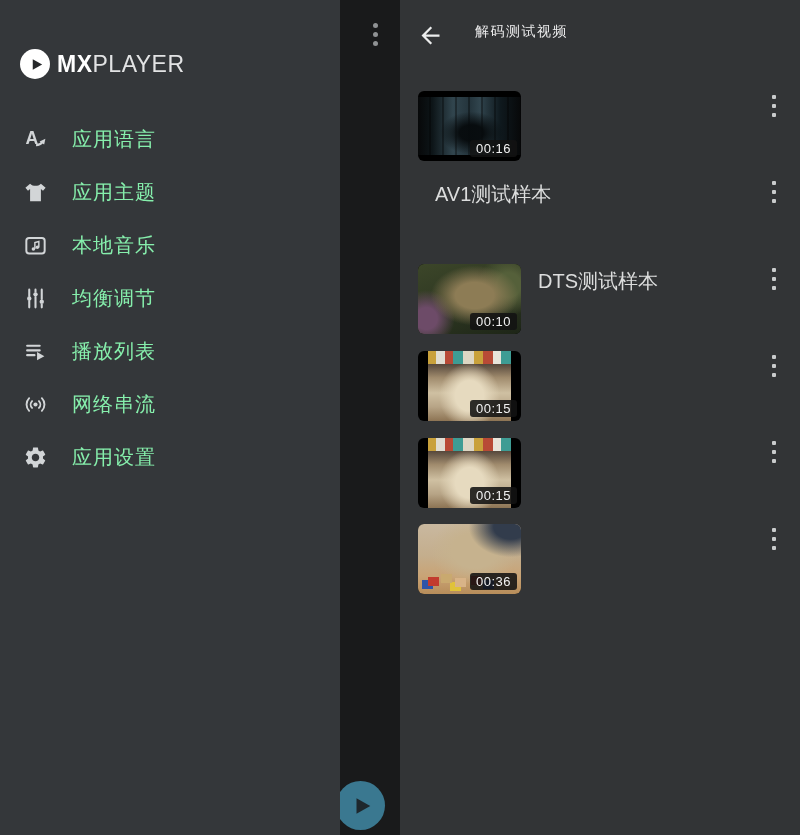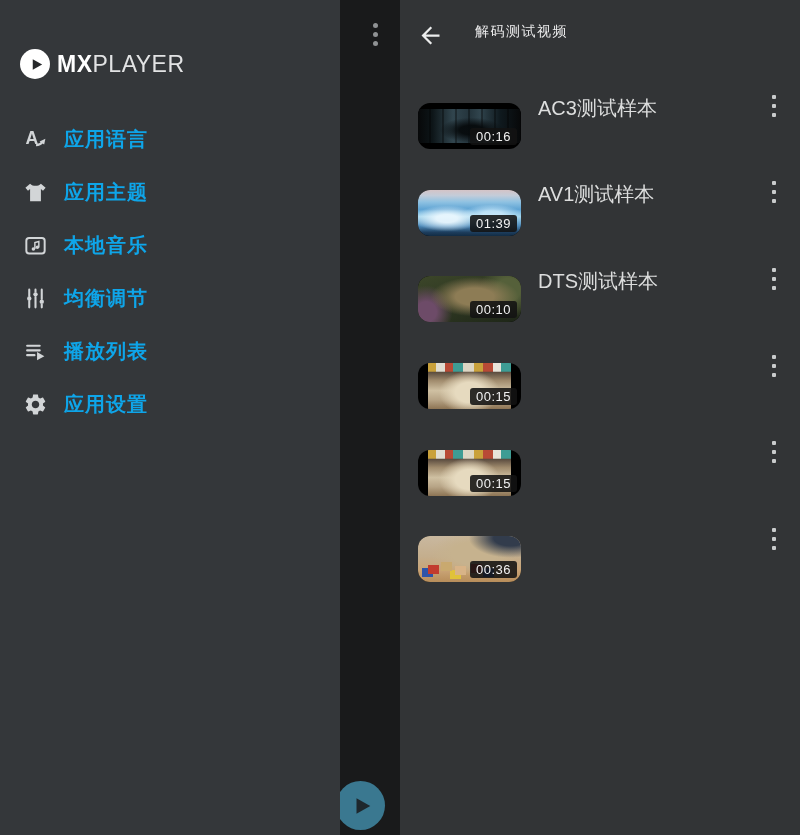--- a/index.html
+++ b/index.html
@@ -22,34 +22,34 @@
     display:flex; align-items:center; justify-content:center; }
   .logo-circle svg { width:15px; height:15px; fill:#26282a; margin-left:2px; }
   .brand { margin-left:7px; font-size:23px; letter-spacing:.5px; }
   .brand b { color:#ffffff; font-weight:bold; }
   .brand span { color:#e2e3e4; font-weight:normal; }
 
   .menu { position:absolute; left:0; top:113px; width:340px; }
   .drawer-item { height:53px; display:flex; align-items:center; padding-left:22px; cursor:pointer; position:relative; }
   .d-icon { width:26px; height:26px; color:#d2d5d7; display:flex; align-items:center; justify-content:center; }
   .d-icon svg { width:25px; height:25px; }
-  .d-label { margin-left:16px; font-size:20px; color:#0ea5e9; letter-spacing:1px;font-weight:bold; }
+  .d-label { margin-left:24px; font-size:20px; color:#86efac; letter-spacing:1px; }
   .chev { position:absolute; right:13px; top:50%; transform:translateY(-50%); color:#d2d5d7; }
   .chev svg { width:17px; height:17px; }
 
   
   .phone-right { position:absolute; left:400px; top:0; width:400px; height:835px; background:#323436; }
   .r-header { position:absolute; left:0; top:0; width:400px; height:64px; }
   .back-btn { position:absolute; left:17px; top:22px; width:27px; height:27px; color:#eceded; cursor:pointer; }
   .back-btn svg { width:27px; height:27px; }
   .r-title { position:absolute; left:75px; top:23px; font-size:14px; color:#ebebec; letter-spacing:1.5px; }
 
   .video-list { position:absolute; left:0; top:65px; width:400px; }
   .video-row { height:86.6px; display:flex; align-items:center; padding-left:18px; position:relative; }
-  .thumb { width:103px; height:46px; border-radius:12px; overflow:hidden; position:relative;
+  .thumb { width:103px; height:70px; border-radius:6px; overflow:hidden; position:relative;
     background:#000; flex:0 0 103px; cursor:pointer;margin-top:36px; }
   .thumb .inner { position:absolute; left:0; right:0; top:0; bottom:0; }
   .v-title { margin-left:17px; width:218px; font-size:20px; line-height:29px; color:#dcdddd;
     overflow-wrap:anywhere; }
   .row-dots { margin-left:auto; margin-right:22px; width:8px; cursor:pointer; }
   .row-dots i { display:block; width:4px; height:4px; border-radius:1px; background:#c9cbcc; margin:0 auto 5px; }
   .duration { position:absolute; right:4px; bottom:4px; background:rgba(18,18,18,.88); color:#f2f2f2;
     font-size:13px; padding:1px 6px; border-radius:3px; letter-spacing:.5px; }
 
   
@@ -162,20 +162,30 @@
     <span class="d-icon">
               <svg viewBox="0 0 24 24">
                 <path d="M4 6.5 h12 M4 11 h12 M4 15.5 h7" stroke="currentColor" stroke-width="2.1" stroke-linecap="round" fill="none"></path>
                 <path d="M13.5 12.5 l7 4 -7 4 z" fill="currentColor"></path>
               </svg>
             </span>
     <span class="d-label">播放列表</span>
 
   </div>
 
+  <div class="drawer-item">
+    <span class="d-icon">
+              <svg viewBox="0 0 24 24" fill="none" stroke="currentColor" stroke-width="1.8" stroke-linecap="round">
+                <circle cx="12" cy="12" r="2" fill="currentColor" stroke="none"></circle>
+                <path d="M8.7 15.3 a4.7 4.7 0 0 1 0-6.6 M15.3 8.7 a4.7 4.7 0 0 1 0 6.6 M5.9 18.1 a8.7 8.7 0 0 1 0-12.2 M18.1 5.9 a8.7 8.7 0 0 1 0 12.2"></path>
+              </svg>
+            </span>
+    <span class="d-label">网络串流</span>
+
+  </div>
 
 
   <div class="drawer-item">
     <span class="d-icon">
               <svg viewBox="0 0 24 24" fill="currentColor">
                 <path d="M19.14 12.94c.04-.3.06-.61.06-.94 0-.32-.02-.64-.07-.94l2.03-1.58c.18-.14.23-.41.12-.61l-1.92-3.32c-.12-.22-.37-.29-.59-.22l-2.39.96c-.5-.38-1.03-.7-1.62-.94l-.36-2.54c-.04-.24-.24-.41-.48-.41h-3.84c-.24 0-.43.17-.47.41l-.36 2.54c-.59.24-1.13.57-1.62.94l-2.39-.96c-.22-.08-.47 0-.59.22L2.74 8.87c-.12.21-.08.47.12.61l2.03 1.58c-.05.3-.09.63-.09.94s.02.64.07.94l-2.03 1.58c-.18.14-.23.41-.12.61l1.92 3.32c.12.22.37.29.59.22l2.39-.96c.5.38 1.03.7 1.62.94l.36 2.54c.05.24.24.41.48.41h3.84c.24 0 .44-.17.47-.41l.36-2.54c.59-.24 1.13-.56 1.62-.94l2.39.96c.22.08.47 0 .59-.22l1.92-3.32c.12-.22.07-.47-.12-.61l-2.01-1.58zM12 15.6c-1.98 0-3.6-1.62-3.6-3.6s1.62-3.6 3.6-3.6 3.6 1.62 3.6 3.6-1.62 3.6-3.6 3.6z"></path>
               </svg>
             </span>
     <span class="d-label">应用设置</span>
 
@@ -193,33 +203,28 @@
           </svg>
       </div>
       <div class="r-title">解码测试视频</div>
     </div>
     <div class="video-list" id="video-list">
   <div class="video-row">
     <div class="thumb thumb--dark-movie">
       <div class="inner"></div>
       <span class="duration">00:16</span>
     </div>
-    <div class="v-title">AC3测试样本</div>
-    <div class="row-dots">
-            <i></i>
-            <i></i>
-            <i></i>
-          </div>
-  </div>
-
-  <div class="video-row">
-    <div class="thumb thumb--iceberg">
-      <div class="inner"></div>
-      <span class="duration">01:39</span>
-    </div>
+    <div class="row-dots">
+            <i></i>
+            <i></i>
+            <i></i>
+          </div>
+  </div>
+
+  <div class="video-row">
     <div class="v-title">AV1测试样本</div>
     <div class="row-dots">
             <i></i>
             <i></i>
             <i></i>
           </div>
   </div>
 
   <div class="video-row">
     <div class="thumb thumb--coral">

